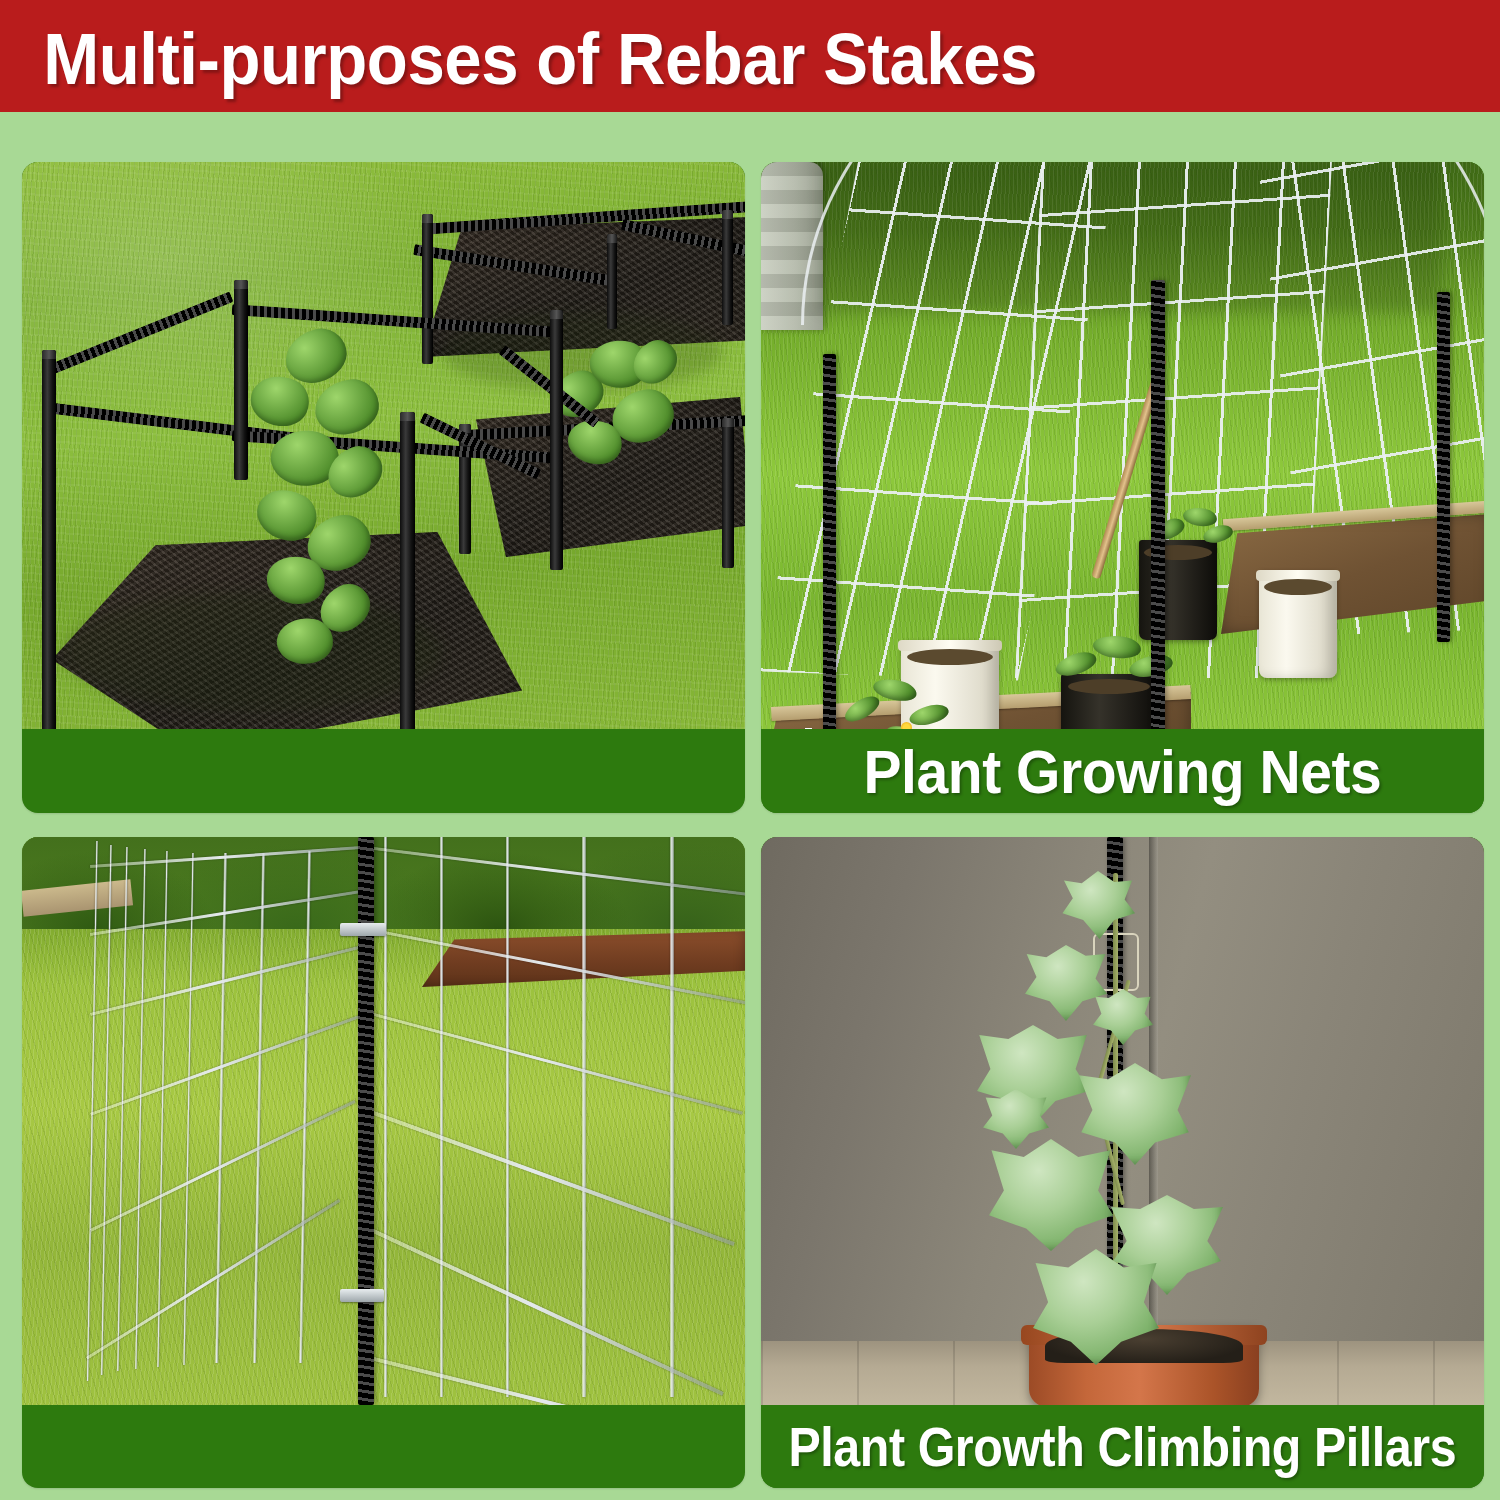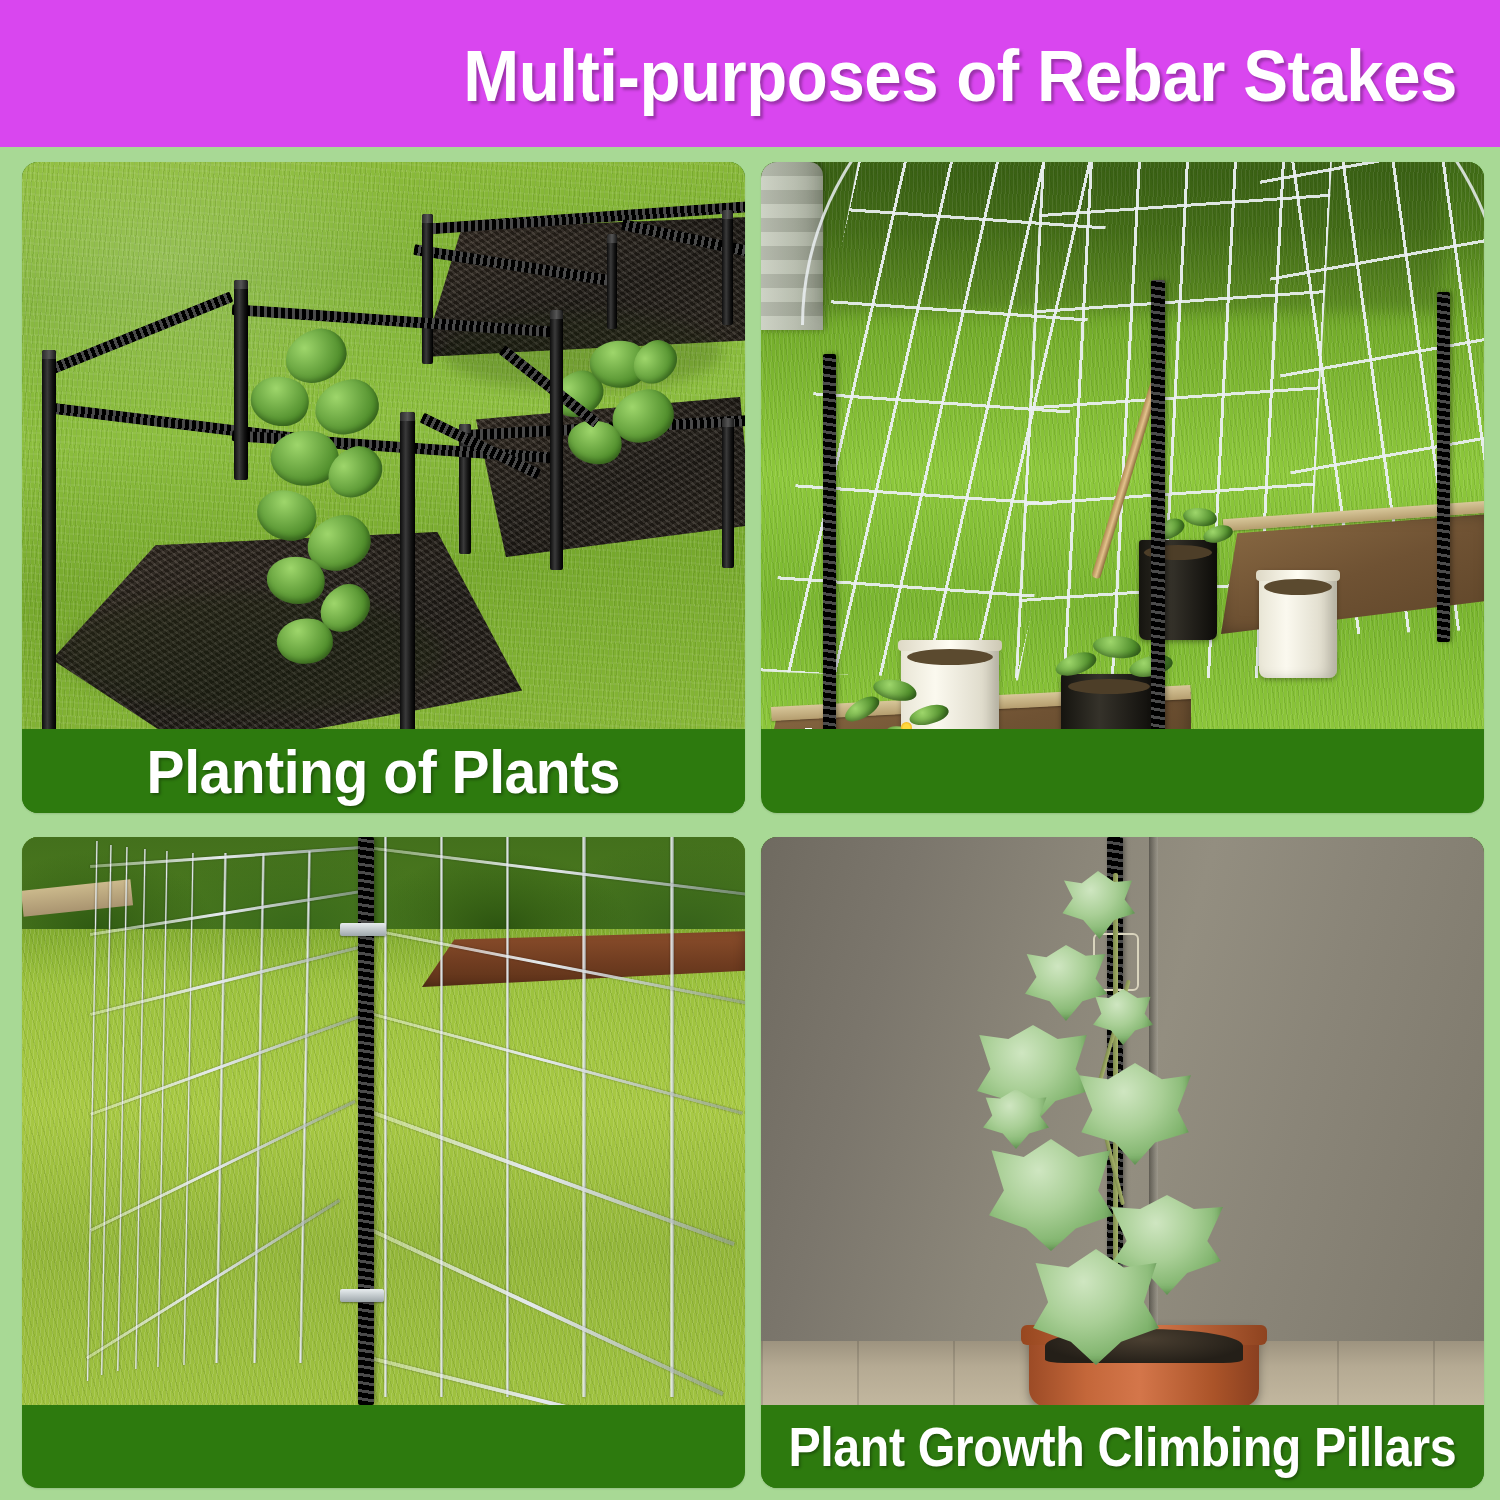--- a/index.html
+++ b/index.html
@@ -15,25 +15,25 @@
   #root {
     position: relative;
     width: 1500px; height: 1500px;
     background: #a8d995;
   }
 
   
   .header {
     position: absolute;
     left: 0; top: 0;
-    width: 1500px; height: 147px;
-    background: #d946ef;
+    width: 1500px; height: 112px;
+    background: #b91c1c;
     display: flex;
     align-items: center;
-    justify-content: flex-end;
+    justify-content: flex-start;
     overflow: hidden;
   }
   .header-title {
     font-family: "Liberation Sans Narrow", "Liberation Sans", sans-serif;
     font-weight: bold;
     font-size: 73px;
     line-height: 1;
     color: #ffffff;
     letter-spacing: -0.5px;
     transform: scaleX(0.92);
@@ -404,23 +404,20 @@
           <div class="leaf" style="left:14px; top:46px;  width:58px; height:50px; transform:rotate(24deg);"></div>
           <div class="leaf" style="left:78px; top:50px;  width:64px; height:54px; transform:rotate(-6deg);"></div>
           <div class="leaf" style="left:34px; top:100px; width:68px; height:56px; transform:rotate(12deg);"></div>
           <div class="leaf" style="left:90px; top:118px; width:56px; height:48px; transform:rotate(-22deg);"></div>
           <div class="leaf" style="left:20px; top:160px; width:60px; height:50px; transform:rotate(30deg);"></div>
           <div class="leaf" style="left:70px; top:186px; width:64px; height:54px; transform:rotate(-10deg);"></div>
           <div class="leaf" style="left:30px; top:226px; width:58px; height:48px; transform:rotate(18deg);"></div>
           <div class="leaf" style="left:82px; top:256px; width:52px; height:44px; transform:rotate(-26deg);"></div>
           <div class="leaf" style="left:40px; top:288px; width:56px; height:46px; transform:rotate(8deg);"></div>
         </div>
-      </div>
-      <div class="caption">
-        <span class="caption-text">Planting of Plants</span>
       </div>
     </div>
 
     <div class="card row1">
       <div class="photo">
         <div class="lawn2"></div>
         <div class="shed"></div>
 
         <div class="shade" style="left:60px; top:0px; width:620px; height:150px;"></div>
 
@@ -474,20 +471,23 @@
           <div class="leaf" style="left:46px; top:62px; width:42px; height:20px; transform:rotate(24deg);"></div>
         </div>
 
         <div class="flower" style="left:140px; top:560px;"></div>
 
         <div class="tag" style="left:44px;  top:566px;"></div>
 
         <div class="rebar-v" style="left:62px;  top:192px; width:13px; height:400px;"></div>
         <div class="rebar-v" style="left:390px; top:118px; width:14px; height:508px;"></div>
         <div class="rebar-v" style="left:676px; top:130px; width:13px; height:350px;"></div>
+      </div>
+      <div class="caption">
+        <span class="caption-text">Plant Growing Nets</span>
       </div>
     </div>
 
     <div class="card row2">
       <div class="photo">
         <div class="lawn3"></div>
         <div class="treeline"></div>
         <div class="path-strip" style="left:0px; top:48px; width:110px; height:26px; transform:rotate(-6deg);"></div>
         <div class="dirt-strip" style="left:400px; top:92px; width:323px; height:58px; clip-path:polygon(10% 18%,100% 4%,100% 72%,0% 100%);"></div>
 

